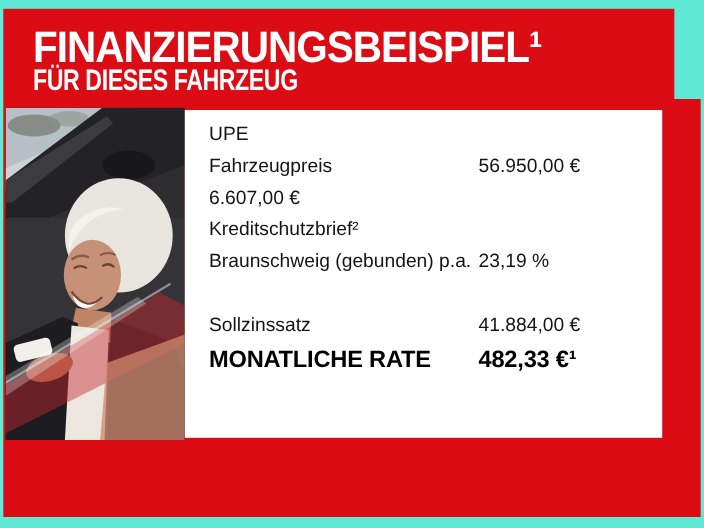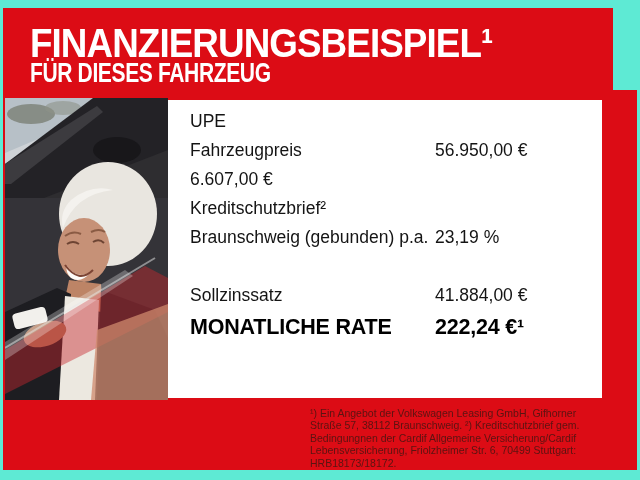--- a/index.html
+++ b/index.html
@@ -150,19 +150,18 @@
       <span class="val">23,19 %</span>
     </div>
     <div class="row">
     </div>
     <div class="row">
       <span class="lbl">Sollzinssatz</span>
       <span class="val">41.884,00 €</span>
     </div>
     <div class="row-total">
       <span class="lbl">MONATLICHE RATE</span>
-      <span class="val">222,24 €¹</span>
+      <span class="val">482,33 €¹</span>
     </div>
   </div>
 
-  <div class="footnote">¹) Ein Angebot der Volkswagen Leasing GmbH, Gifhorner Straße 57, 38112 Braunschweig. ²) Kreditschutzbrief gem. Bedingungnen der Cardif Allgemeine Versicherung/Cardif Lebensversicherung, Friolzheimer Str. 6, 70499 Stuttgart: HRB18173/18172.</div>
 
 </div>
 
 </body></html>

